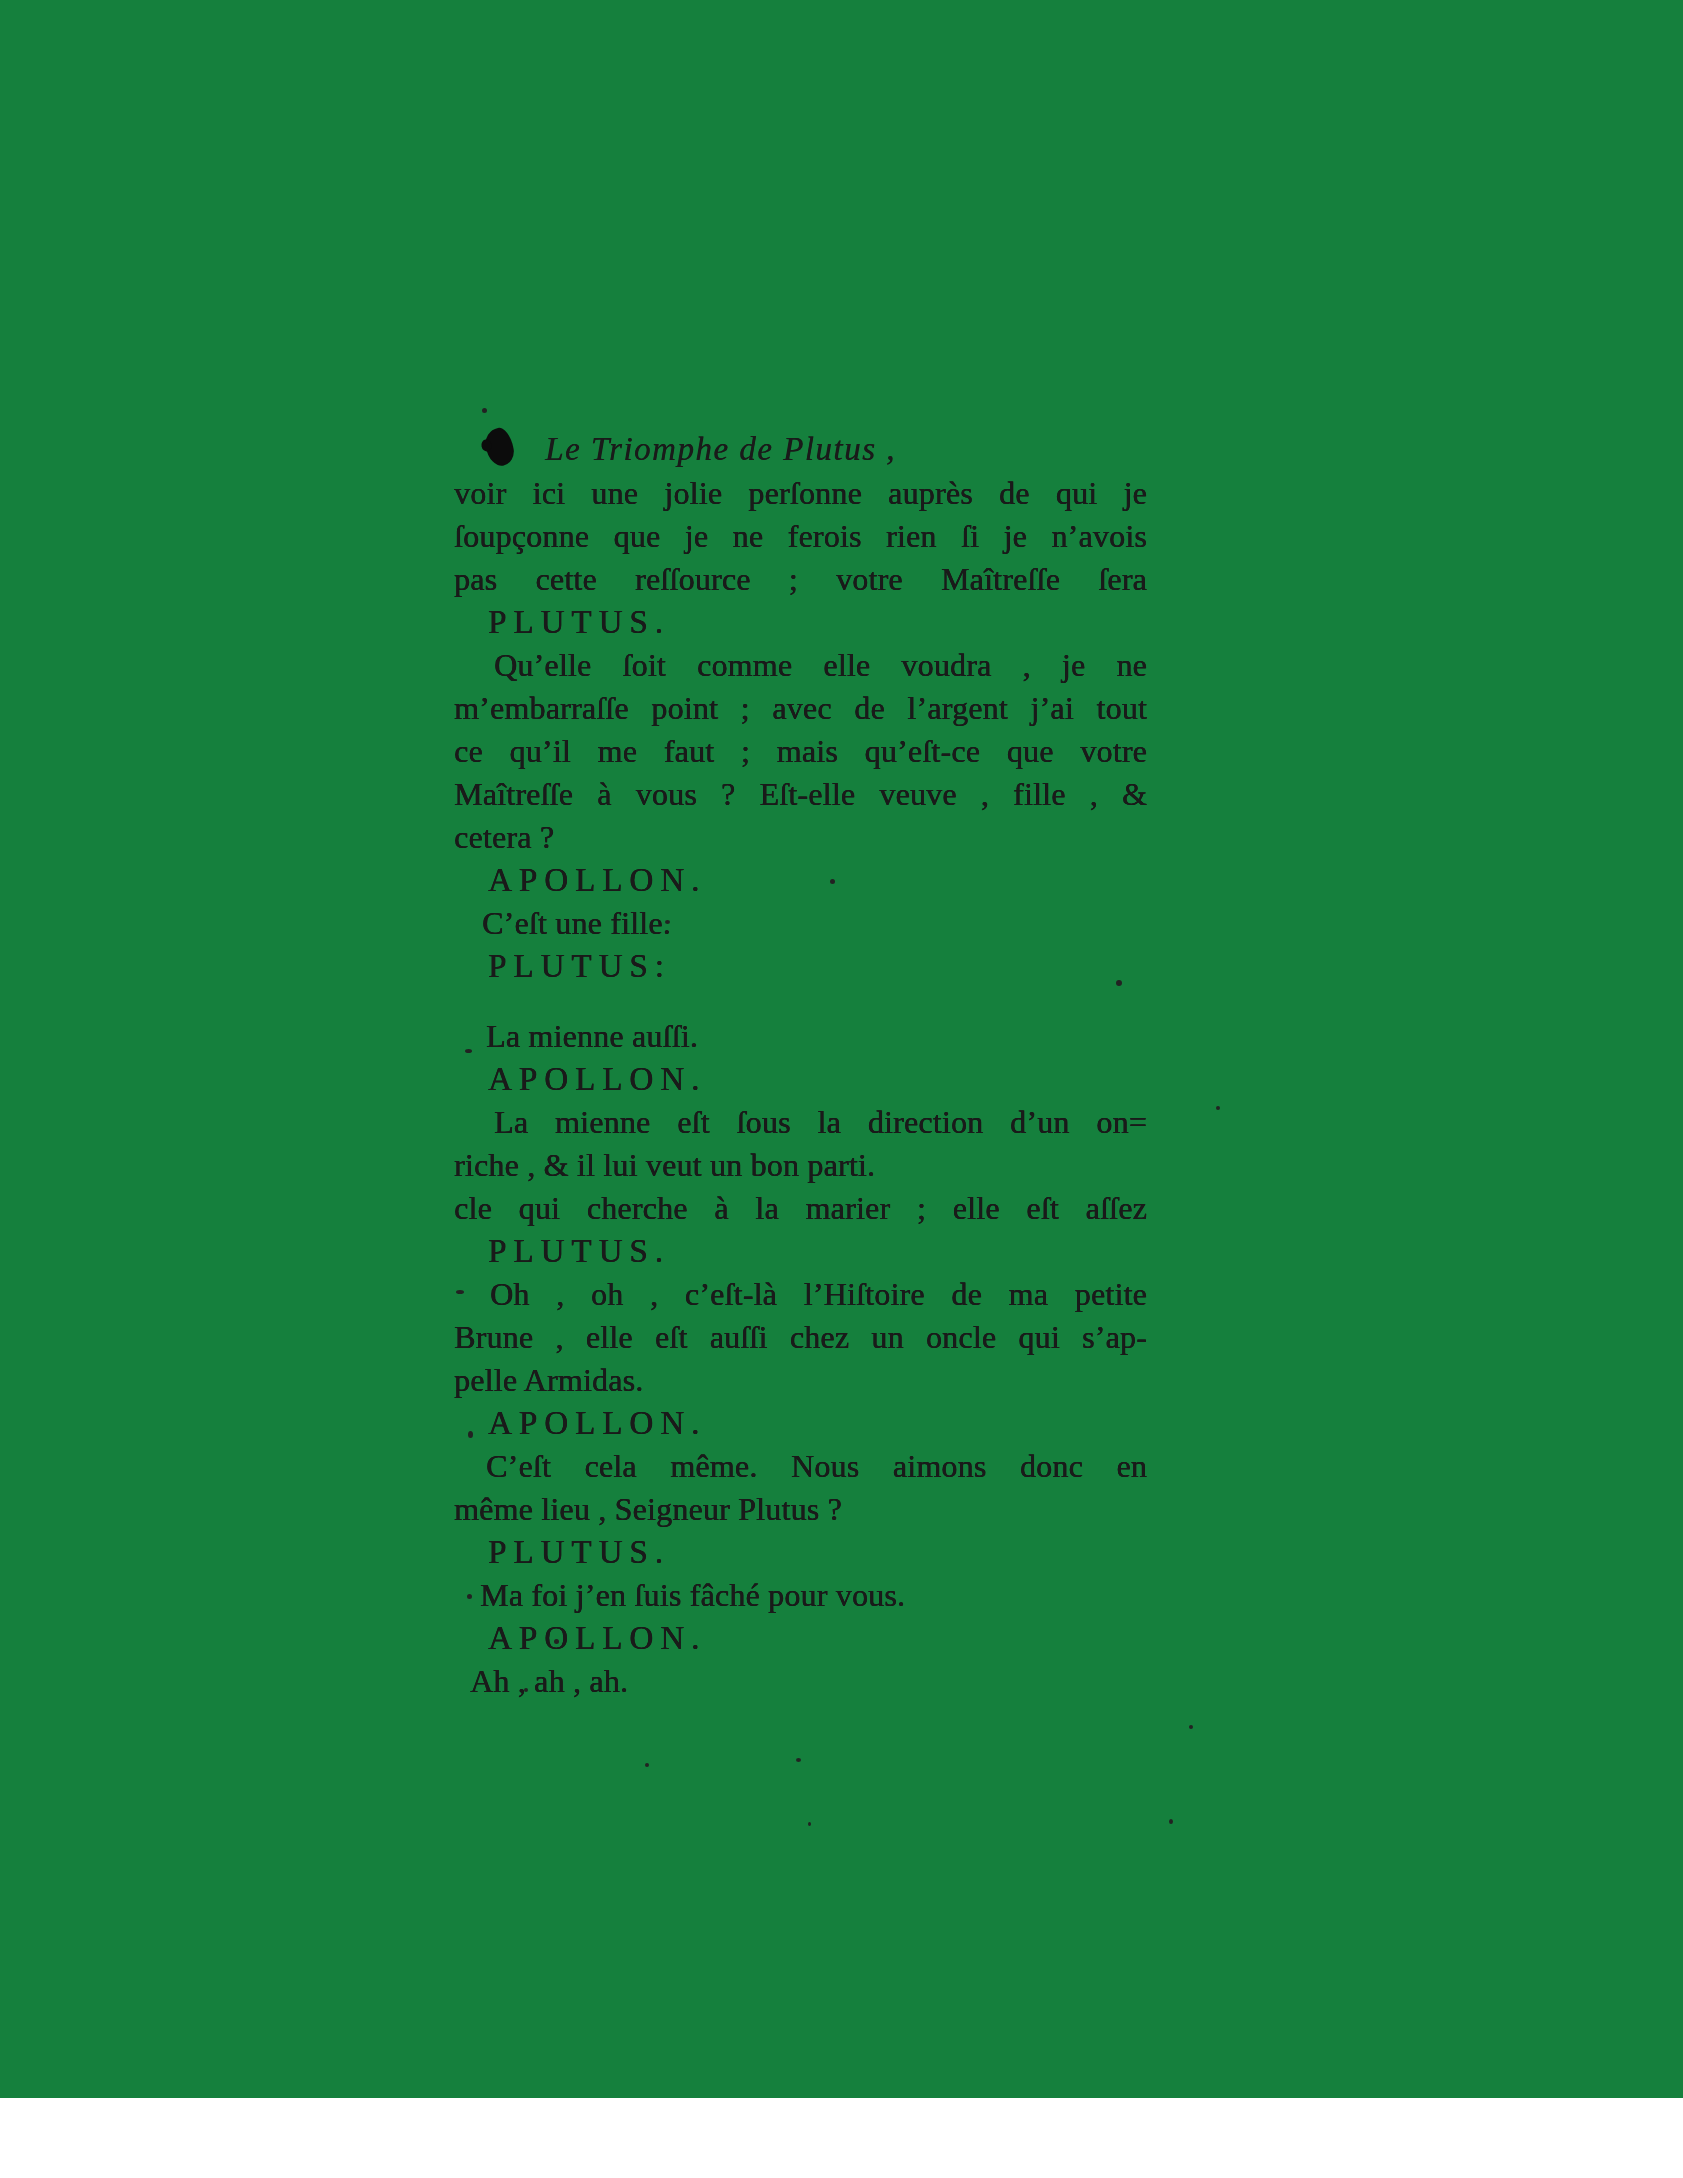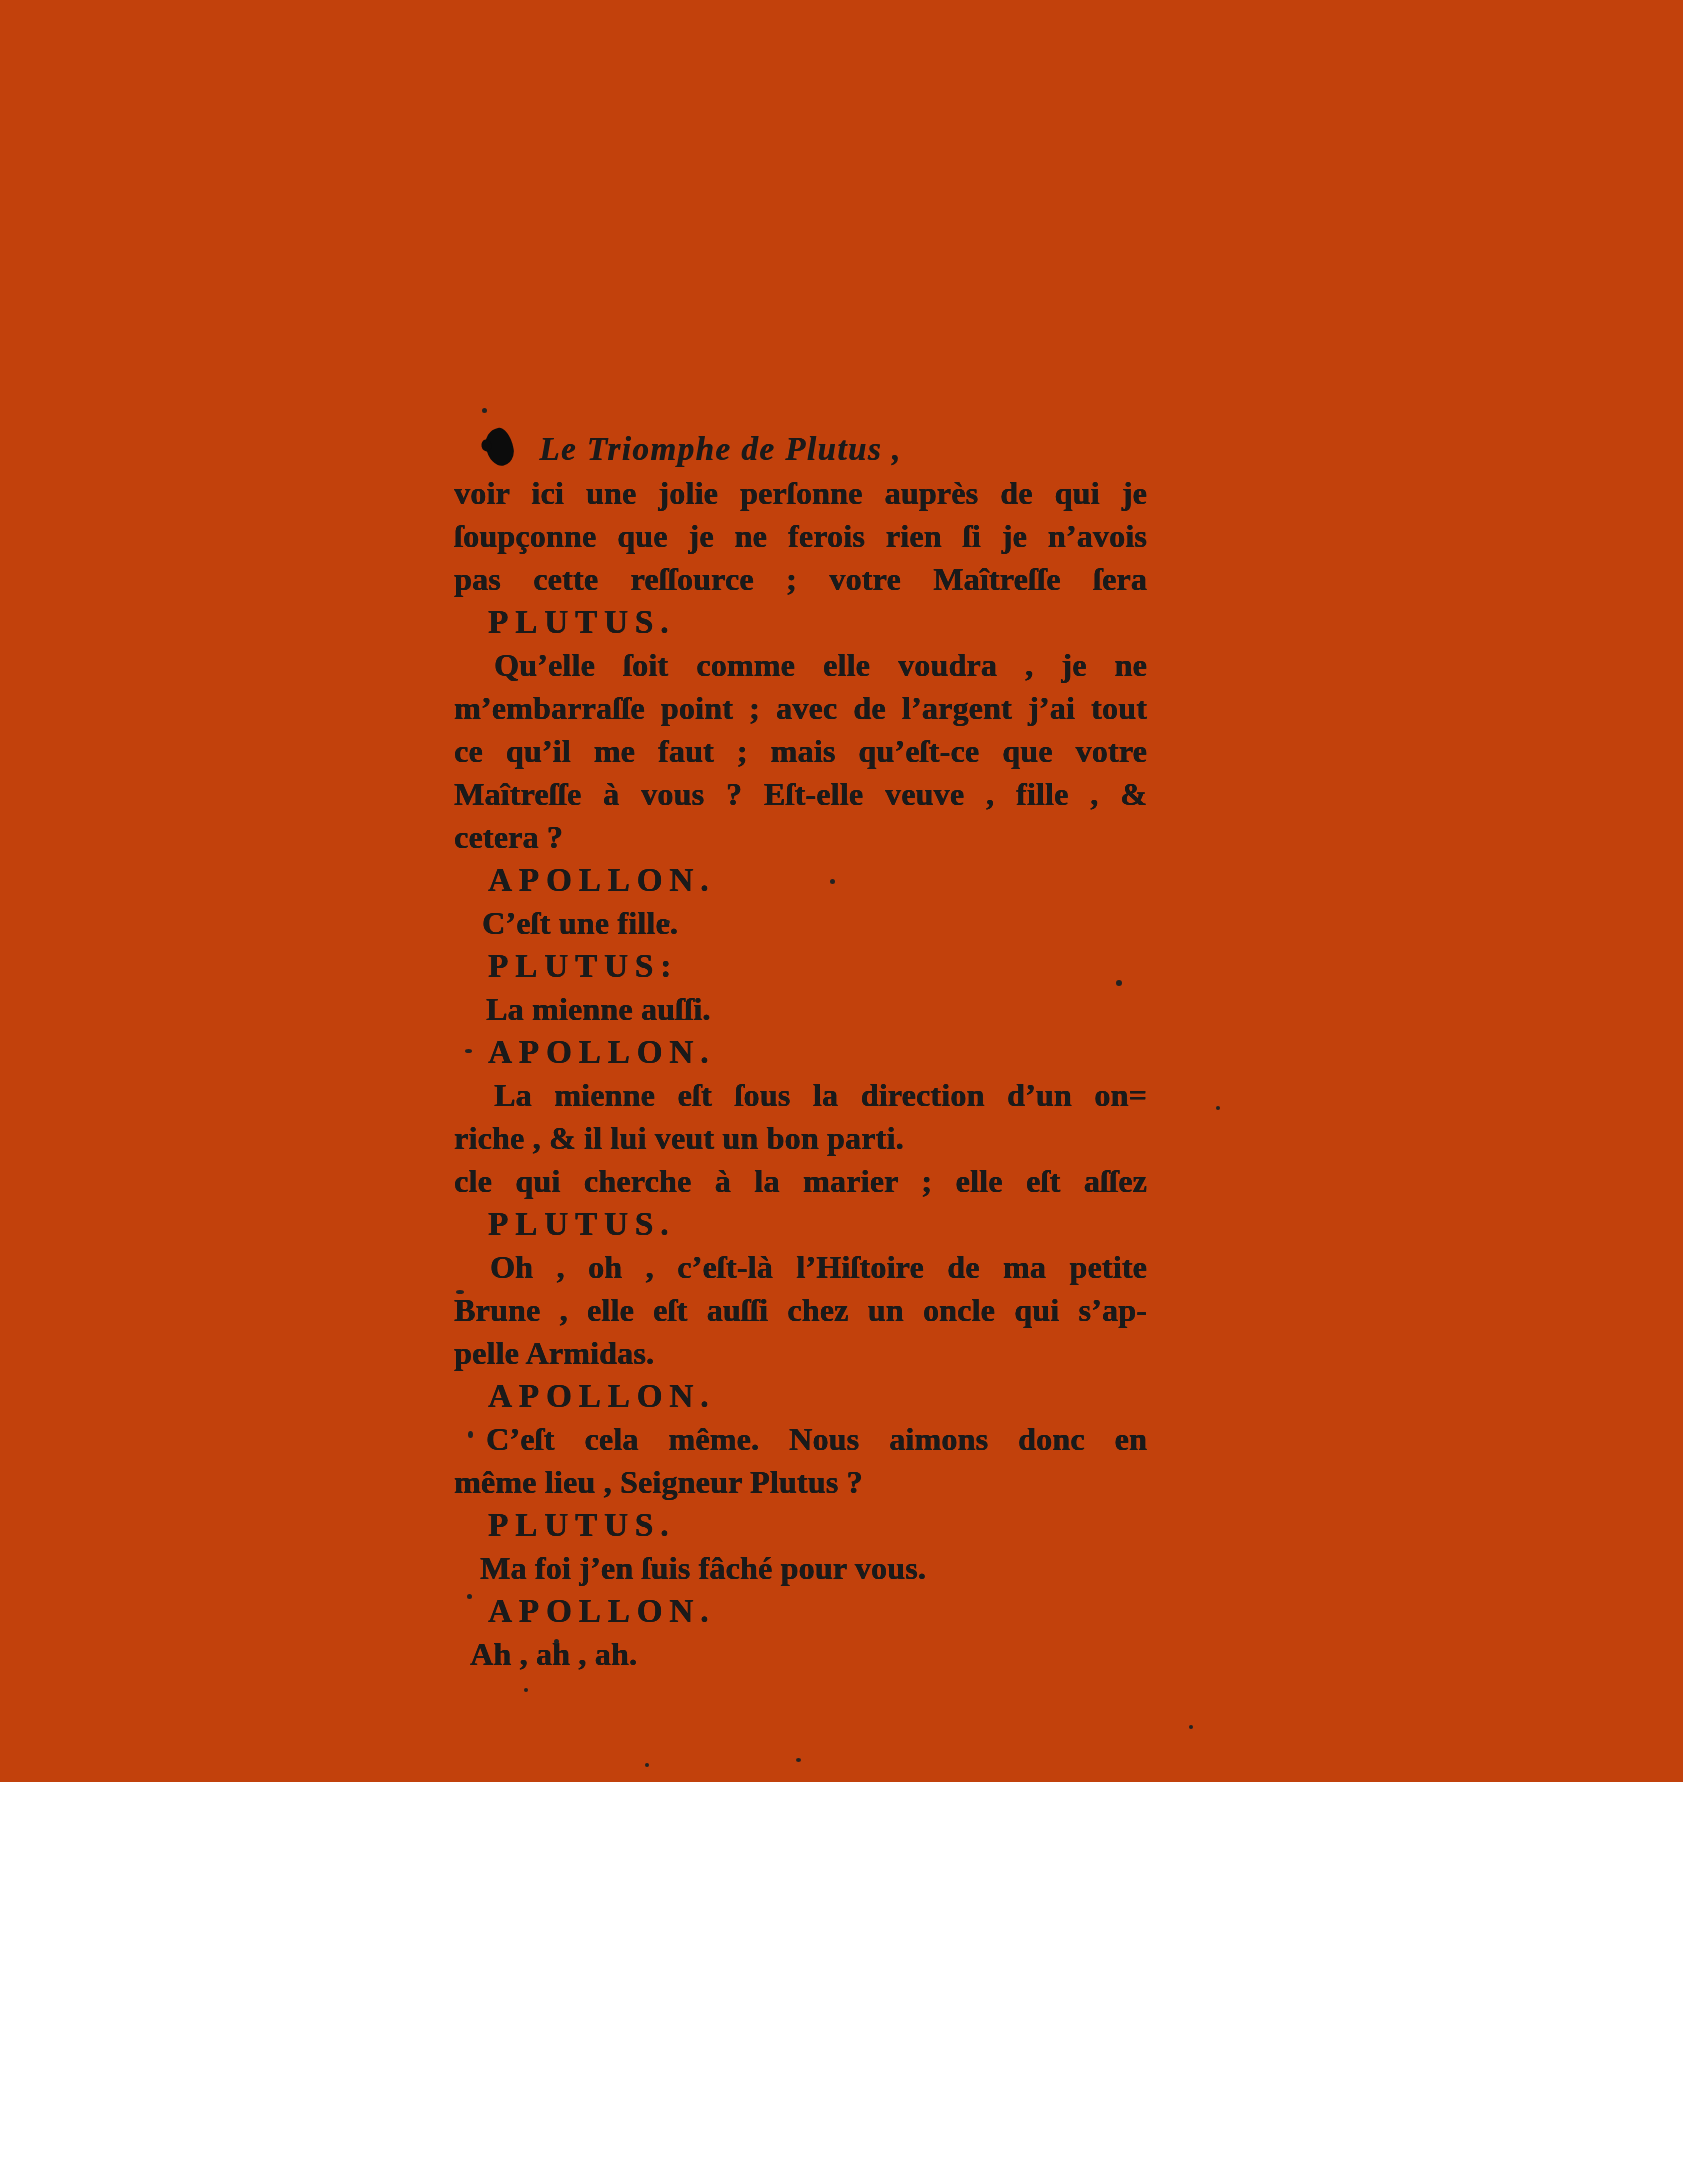--- a/index.html
+++ b/index.html
@@ -3,26 +3,25 @@
 <meta charset="utf-8">
 <style>
   html, body {
     margin: 0;
     padding: 0;
     background: #ffffff;
   }
   .page {
     position: relative;
     width: 1683px;
-    height: 1782px;
-    background: #c2410c;
+    height: 2098px;
+    background: #15803d;
     overflow: hidden;
     font-family: "Liberation Serif", "DejaVu Serif", serif;
     color: #1a1a1a;
-    font-weight: bold;
   }
 
   
   .title-row {
     position: absolute;
     left: 482px;
     top: 426px;
     width: 693px;
     height: 46px;
   }
@@ -112,21 +111,21 @@
       <div class="line justify">pas cette reſſource ; votre Maîtreſſe ſera</div>
       <div class="line speaker">PLUTUS.</div>
       <div class="line justify" style="box-sizing: border-box; padding-left: 40px;">Qu’elle ſoit comme elle voudra , je ne</div>
       <div class="line justify">m’embarraſſe point ; avec de l’argent j’ai tout</div>
       <div class="line justify">ce qu’il me faut ; mais qu’eſt-ce que votre</div>
       <div class="line justify">Maîtreſſe à vous ? Eſt-elle veuve , fille , &amp;</div>
       <div class="line">cetera ?</div>
       <div class="line speaker">APOLLON.</div>
       <div class="line" style="box-sizing: border-box; padding-left: 28px;">C’eſt une fille.</div>
       <div class="line speaker">PLUTUS:</div>
-      <div class="line" style="box-sizing: border-box; padding-left: 32px;">La mienne auſſi.</div>
+      <div class="line" style="box-sizing: border-box; padding-left: 32px; margin-top: 27px;">La mienne auſſi.</div>
       <div class="line speaker">APOLLON.</div>
       <div class="line justify" style="box-sizing: border-box; padding-left: 40px;">La mienne eſt ſous la direction d’un on=</div>
       <div class="line">riche , &amp; il lui veut un bon parti.</div>
       <div class="line justify">cle qui cherche à la marier ; elle eſt aſſez</div>
       <div class="line speaker">PLUTUS.</div>
       <div class="line justify" style="box-sizing: border-box; padding-left: 36px;">Oh , oh , c’eſt-là l’Hiſtoire de ma petite</div>
       <div class="line justify">Brune , elle eſt auſſi chez un oncle qui s’ap-</div>
       <div class="line">pelle Armidas.</div>
       <div class="line speaker">APOLLON.</div>
       <div class="line justify" style="box-sizing: border-box; padding-left: 32px;">C’eſt cela même.  Nous aimons donc en</div>

